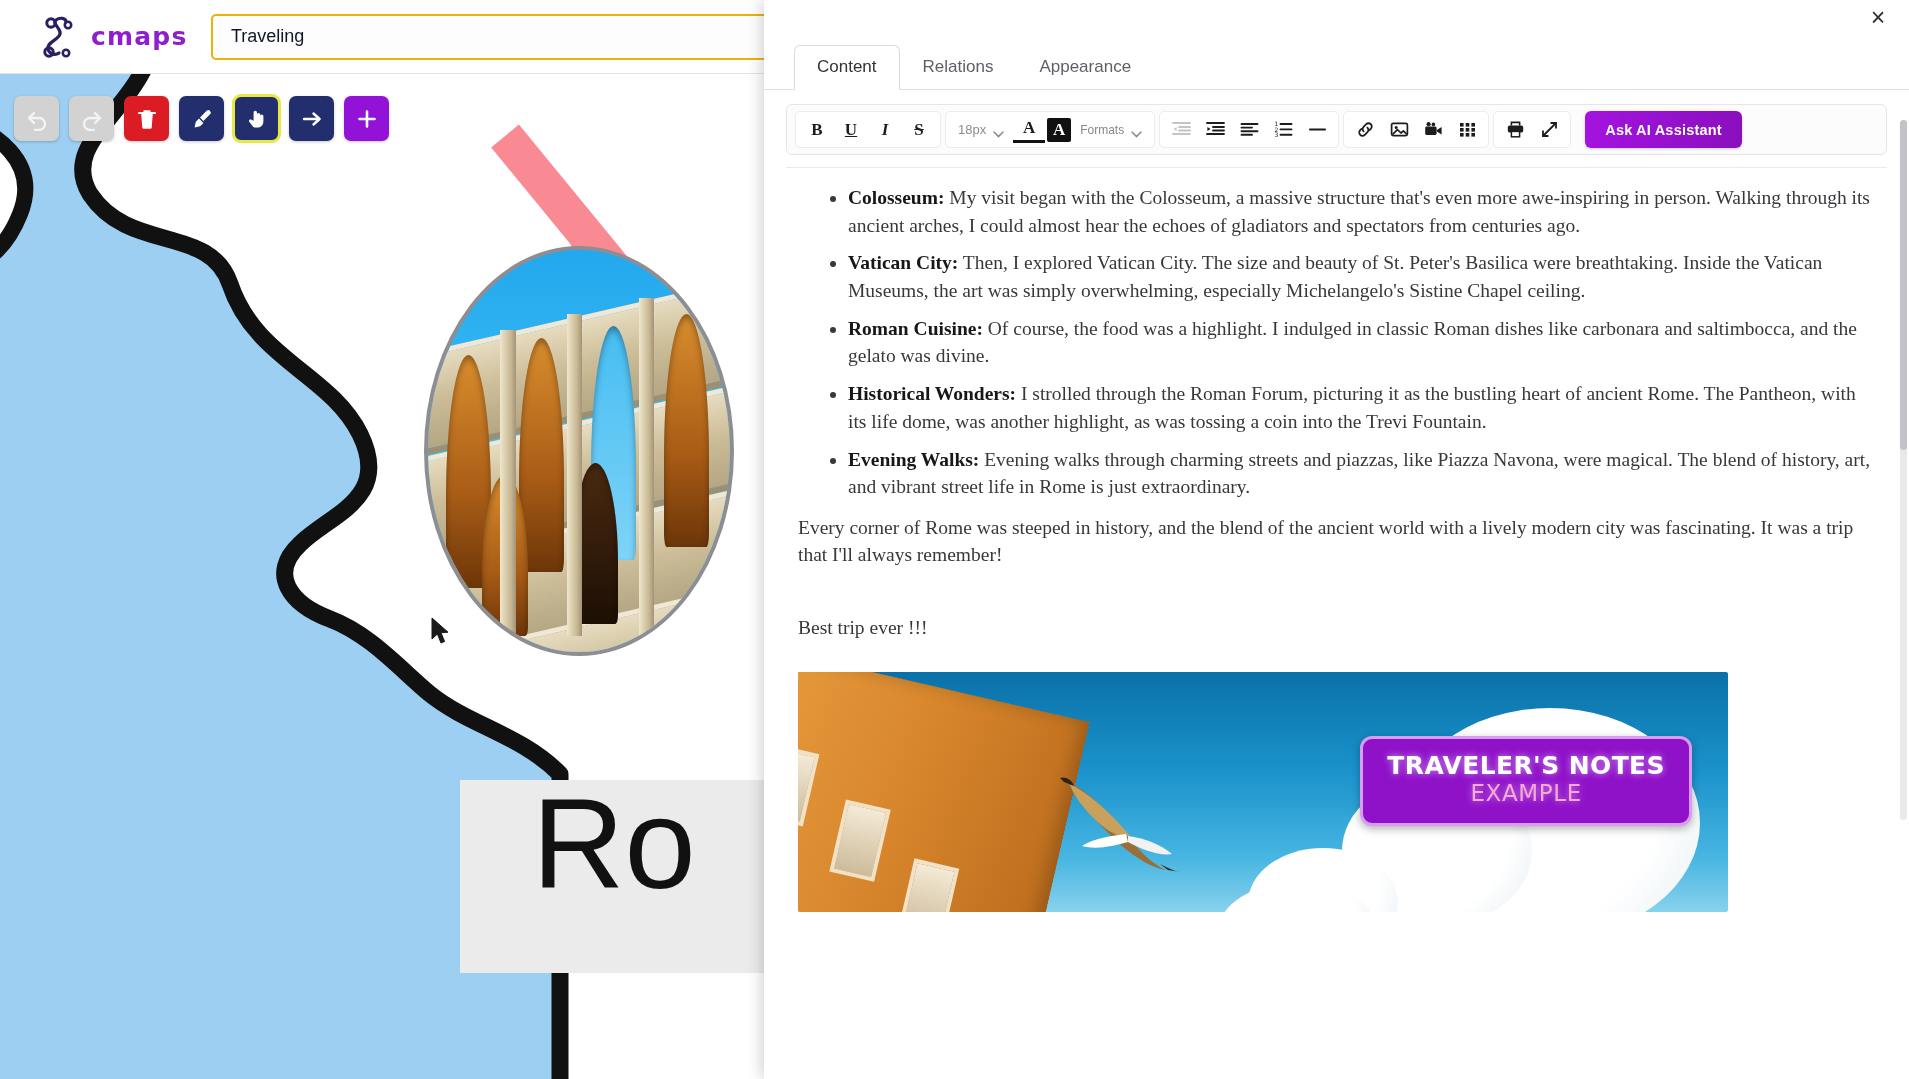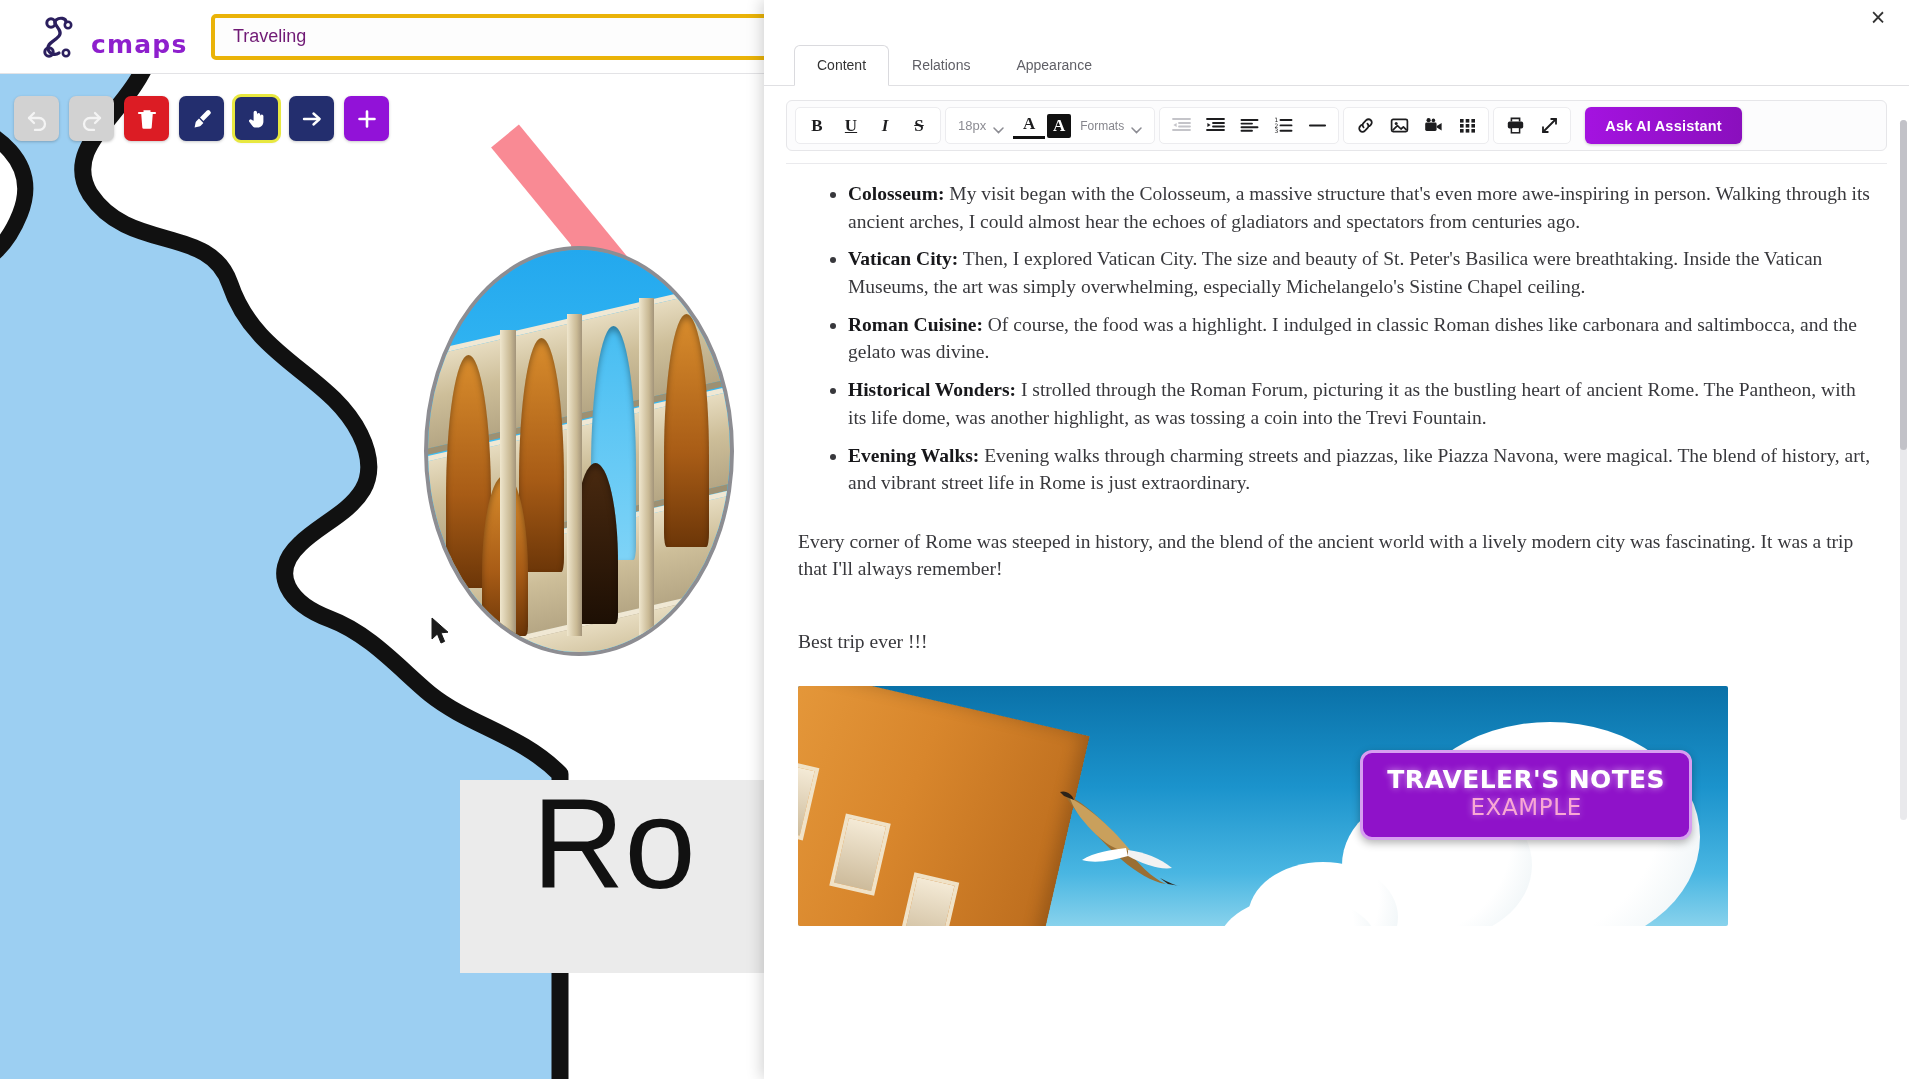--- a/index.html
+++ b/index.html
@@ -12,31 +12,31 @@
 
   
   #app { position: relative; width: 1909px; height: 1079px; overflow: hidden; background:#fff; }
 
   
   #topbar {
     position: absolute; left: 0; top: 0; width: 1909px; height: 74px;
     background: #ffffff; border-bottom: 1px solid #e3e3e6;
     display: flex; align-items: center; z-index: 30;
   }
-  #brand { display: flex; align-items: flex-end; gap: 11px; padding-left: 38px; width: 208px; }
+  #brand { display: flex; align-items: center; gap: 11px; padding-left: 38px; width: 208px; }
   #brand-logo { width: 42px; height: 44px; flex: none; }
   #brand-name {
     font-size: 25px; font-weight: 700; color: #8e1fcd;
     letter-spacing: 1.2px; font-family: "DejaVu Sans", sans-serif;
   }
   #search-wrap { margin-left: 3px; }
   #search-input {
-    width: 910px; height: 46px; border: 4px solid #eab308; border-radius: 5px;
+    width: 910px; height: 46px; border: 2px solid #eab308; border-radius: 5px;
     background: #fdfdfd; padding: 0 18px;
-    font-size: 18px; color: #701a75; font-family: "Liberation Sans", sans-serif;
+    font-size: 18px; color: #0f172a; font-family: "Liberation Sans", sans-serif;
     outline: none;
   }
   #search-input::placeholder { color: #9a9aa0; }
 
   
   #canvas {
     position: absolute; left: 0; top: 74px; width: 1909px; height: 1005px;
     background: #ffffff; overflow: hidden;
   }
   #canvas-svg { position: absolute; left:0; top:0; width: 100%; height: 100%; }
@@ -107,21 +107,21 @@
     position: absolute; right: 8px; top: -6px; width: 46px; height: 46px;
     background: #fff; border: none; cursor: pointer;
     display: flex; align-items: center; justify-content: center;
     font-size: 25px; color: #333; line-height: 1;
   }
   #panel-tabs {
     display: flex; align-items: flex-end; gap: 0; padding: 0 30px;
     margin-top: 22px; border-bottom: 1px solid #e0e0e3;
   }
   .tab {
-    padding: 11px 22px 12px 22px; font-size: 14px; color: #5f5f66;
+    padding: 11px 22px 12px 22px; font-size: 17px; color: #5f5f66;
     cursor: pointer; border: 1px solid transparent; background: none;
     font-family: "Liberation Sans", sans-serif; position: relative; top: 1px;
   }
   .tab.active {
     color: #333; background: #fff;
     border: 1px solid #dadade; border-bottom-color: #fff;
     border-radius: 6px 6px 0 0;
   }
 
   
@@ -162,21 +162,21 @@
   #editor-body {
     flex: 1; margin: 12px 22px 0 22px; border-top: 1px solid #eaeaed;
     padding: 16px 10px 0 10px; overflow: hidden;
     font-family: "Liberation Serif", serif; color: #2f2f33;
   }
   #bullet-list { list-style: disc; padding-left: 52px; }
   #bullet-list li {
     font-size: 19.5px; line-height: 1.42; margin-bottom: 10px; color: #38383c;
   }
   #bullet-list li b { font-weight: 700; color: #17171a; }
-  .para { font-size: 19.5px; line-height: 1.38; color: #38383c; margin-top: 32px; padding-left: 2px; }
+  .para { font-size: 19.5px; line-height: 1.38; color: #38383c; margin-top: 14px; padding-left: 2px; }
   #para-closing { margin-top: 46px; }
 
   
   #editor-media {
     margin: 30px 0 0 2px; width: 930px; height: 240px; position: relative;
     overflow: hidden; border-radius: 2px;
   }
   .media-sky { position:absolute; inset:0;
     background: linear-gradient(180deg,#0a71a8 0%, #1b93cc 42%, #49b6e2 78%, #88d2ec 100%); }
   .media-building {

